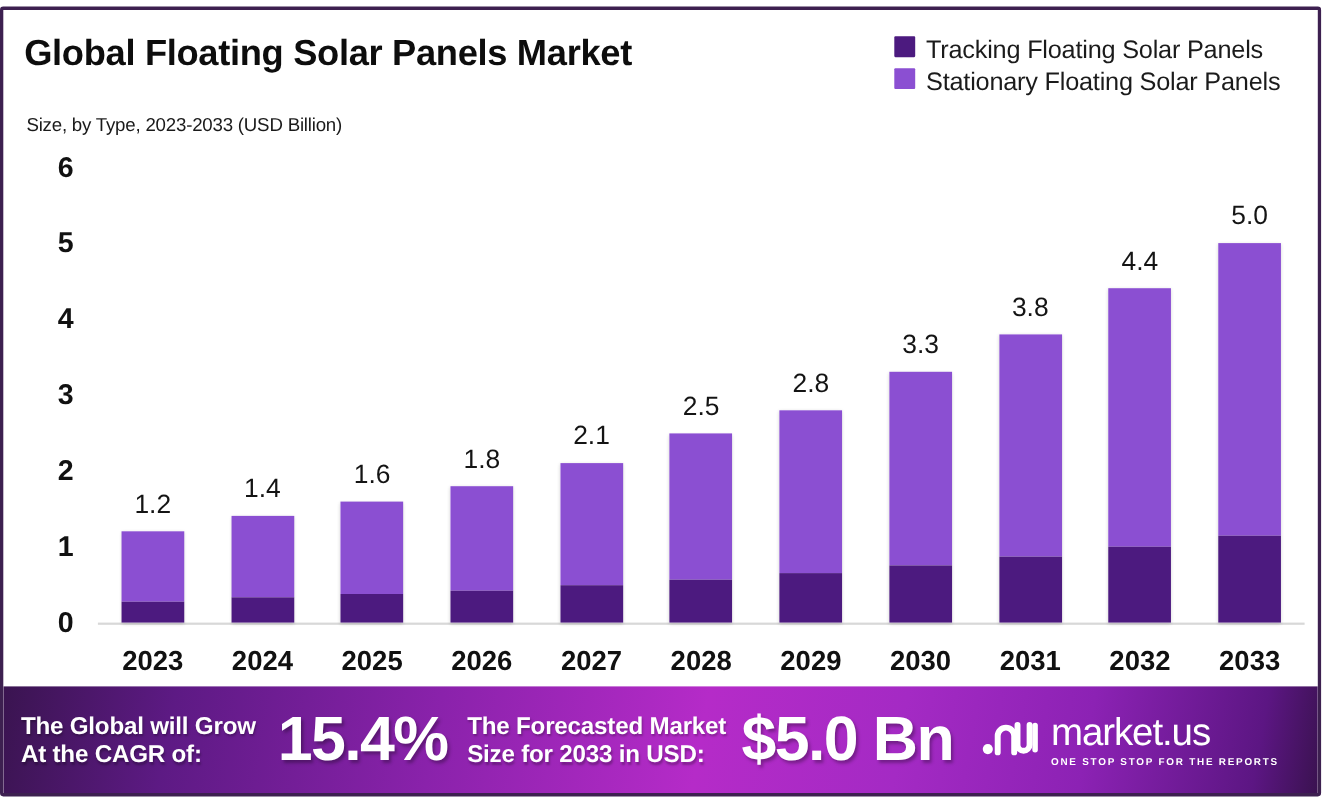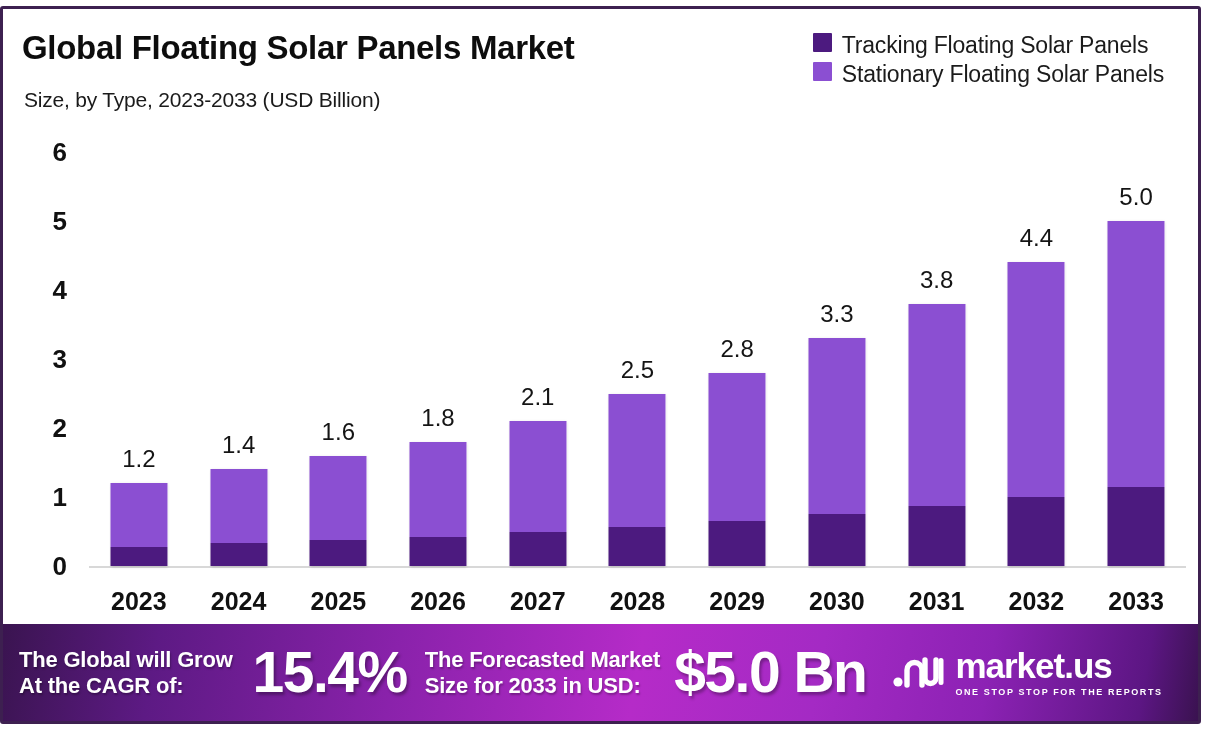--- a/index.html
+++ b/index.html
@@ -43,22 +43,22 @@
     top: 20px;
     font-size: 33px;
     font-weight: 700;
     color: #0d0d0d;
     letter-spacing: -0.3px;
     white-space: nowrap;
   }
   #subtitle {
     position: absolute;
     left: 21px;
-    top: 79px;
-    font-size: 21px;
+    top: 95px;
+    font-size: 17px;
     font-weight: 400;
     color: #1a1a1a;
     letter-spacing: -0.2px;
     white-space: nowrap;
   }
   #legend {
     position: absolute;
     right: 34px;
     top: 24px;
     display: flex;
@@ -220,21 +220,21 @@
   }
   #logo-mark { flex: none; }
   #logo-text-wrap {
     display: flex;
     flex-direction: column;
     align-items: flex-start;
   }
   #logo-wordmark {
     color: #ffffff;
     font-size: 35px;
-    font-weight: 700;
+    font-weight: 400;
     letter-spacing: -1px;
     line-height: 1;
   }
   #logo-tagline {
     color: #ffffff;
     font-size: 9px;
     font-weight: 700;
     letter-spacing: 1.6px;
     margin-top: 4px;
     white-space: nowrap;

